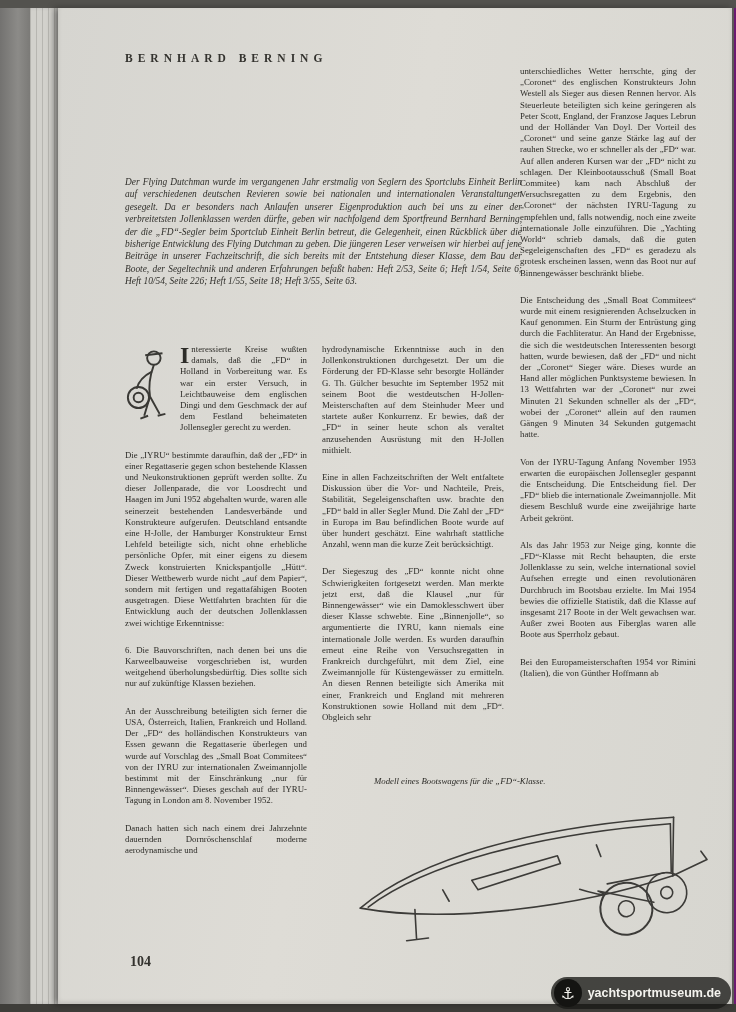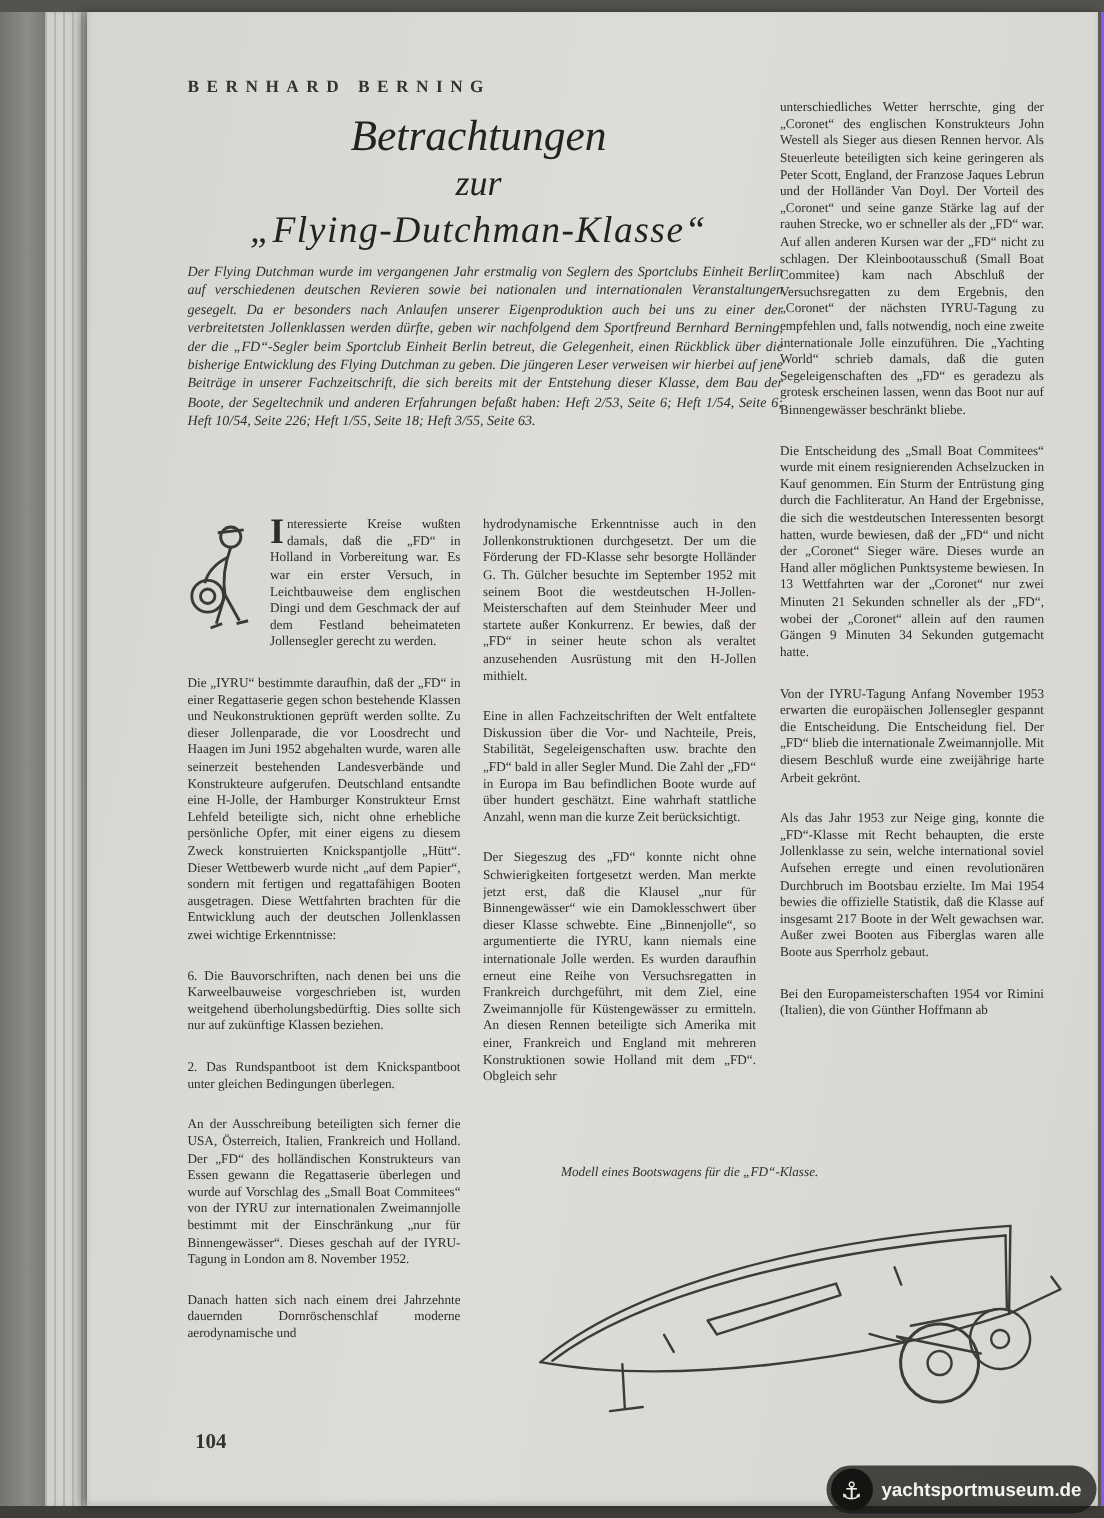--- a/index.html
+++ b/index.html
@@ -1,16 +1,16 @@
 <!DOCTYPE html>
 <html><head>
 <meta charset="utf-8">
 <style>
   html,body{margin:0;padding:0;background:#6f6e6b;}
-  .stage{position:relative;width:736px;height:1012px;background:#8b5cf6;overflow:hidden;
+  .stage{position:relative;width:736px;height:1012px;background:#701a75;overflow:hidden;
          font-family:"Liberation Serif","DejaVu Serif",serif;}
   
   .top-strip{position:absolute;left:0;top:0;width:736px;height:8px;background:#53524e;}
   .bottom-strip{position:absolute;left:0;bottom:0;width:736px;height:8px;background:#3e3d39;}
   .spine{position:absolute;left:0;top:0;width:30px;height:1012px;
          background:linear-gradient(90deg,#737270,#8c8b88 60%,#7b7a77);}
   .page-edges{position:absolute;left:30px;top:6px;width:30px;height:1000px;
          background:repeating-linear-gradient(90deg,#b7b6b1 0 1.5px,#d2d1cc 1.5px 6px);
          box-shadow:inset -4px 0 5px rgba(0,0,0,.25);}
   
@@ -54,25 +54,20 @@
 <div class="stage">
   <div class="spine"></div>
   <div class="page-edges"></div>
   <div class="top-strip"></div>
   <div class="bottom-strip"></div>
 
   <div class="page">
 
     <div class="author">BERNHARD BERNING</div>
 
-    <div class="title">
-      <div class="t1">Betrachtungen</div>
-      <div class="t2">zur</div>
-      <div class="t3">„Flying-Dutchman-Klasse“</div>
-    </div>
 
     <div class="intro">Der Flying Dutchman wurde im vergangenen Jahr erstmalig von Seglern des Sportclubs Einheit Berlin auf verschiedenen deutschen Revieren sowie bei nationalen und internationalen Veranstaltungen gesegelt. Da er besonders nach Anlaufen unserer Eigenproduktion auch bei uns zu einer der verbreitetsten Jollenklassen werden dürfte, geben wir nachfolgend dem Sportfreund Bernhard Berning, der die „FD“-Segler beim Sportclub Einheit Berlin betreut, die Gelegenheit, einen Rückblick über die bisherige Entwicklung des Flying Dutchman zu geben. Die jüngeren Leser verweisen wir hierbei auf jene Beiträge in unserer Fachzeitschrift, die sich bereits mit der Entstehung dieser Klasse, dem Bau der Boote, der Segeltechnik und anderen Erfahrungen befaßt haben: Heft 2/53, Seite 6; Heft 1/54, Seite 6; Heft 10/54, Seite 226; Heft 1/55, Seite 18; Heft 3/55, Seite 63.</div>
 
     <div class="col col1">
       <p>
         <svg class="sailor" viewBox="0 0 52 80">
           <g stroke="#3a3935" fill="none" stroke-width="2">
             <circle cx="30" cy="12" r="7"></circle>
             <path d="M21,9 L39,7"></path>
             <path d="M30,19 C26,30 24,40 26,52"></path>
@@ -80,21 +75,20 @@
             <circle cx="14" cy="53" r="11"></circle>
             <circle cx="14" cy="53" r="5"></circle>
             <path d="M26,52 L20,72 M26,52 L36,70"></path>
             <path d="M16,75 L24,72 M34,72 L42,70"></path>
           </g>
         </svg>
         <span class="dropcap">I</span><span>nteressierte Kreise wußten damals, daß die „FD“ in Holland in Vorbereitung war. Es war ein erster Versuch, in Leichtbauweise dem englischen Dingi und dem Geschmack der auf dem Festland beheimateten Jollensegler gerecht zu werden.</span>
       </p>
       <p>Die „IYRU“ bestimmte daraufhin, daß der „FD“ in einer Regattaserie gegen schon bestehende Klassen und Neukonstruktionen geprüft werden sollte. Zu dieser Jollenparade, die vor Loosdrecht und Haagen im Juni 1952 abgehalten wurde, waren alle seinerzeit bestehenden Landesverbände und Konstrukteure aufgerufen. Deutschland entsandte eine H-Jolle, der Hamburger Konstrukteur Ernst Lehfeld beteiligte sich, nicht ohne erhebliche persönliche Opfer, mit einer eigens zu diesem Zweck konstruierten Knickspantjolle „Hütt“. Dieser Wettbewerb wurde nicht „auf dem Papier“, sondern mit fertigen und regattafähigen Booten ausgetragen. Diese Wettfahrten brachten für die Entwicklung auch der deutschen Jollenklassen zwei wichtige Erkenntnisse:</p>
       <p>6. Die Bauvorschriften, nach denen bei uns die Karweelbauweise vorgeschrieben ist, wurden weitgehend überholungsbedürftig. Dies sollte sich nur auf zukünftige Klassen beziehen.</p>
-      <p>2. Das Rundspantboot ist dem Knickspantboot unter gleichen Bedingungen überlegen.</p>
       <p>An der Ausschreibung beteiligten sich ferner die USA, Österreich, Italien, Frankreich und Holland. Der „FD“ des holländischen Konstrukteurs van Essen gewann die Regattaserie überlegen und wurde auf Vorschlag des „Small Boat Commitees“ von der IYRU zur internationalen Zweimannjolle bestimmt mit der Einschränkung „nur für Binnengewässer“. Dieses geschah auf der IYRU-Tagung in London am 8. November 1952.</p>
       <p>Danach hatten sich nach einem drei Jahrzehnte dauernden Dornröschenschlaf moderne aerodynamische und</p>
     </div>
 
     <div class="col col2">
       <p>hydrodynamische Erkenntnisse auch in den Jollenkonstruktionen durchgesetzt. Der um die Förderung der FD-Klasse sehr besorgte Holländer G. Th. Gülcher besuchte im September 1952 mit seinem Boot die westdeutschen H-Jollen-Meisterschaften auf dem Steinhuder Meer und startete außer Konkurrenz. Er bewies, daß der „FD“ in seiner heute schon als veraltet anzusehenden Ausrüstung mit den H-Jollen mithielt.</p>
       <p>Eine in allen Fachzeitschriften der Welt entfaltete Diskussion über die Vor- und Nachteile, Preis, Stabilität, Segeleigenschaften usw. brachte den „FD“ bald in aller Segler Mund. Die Zahl der „FD“ in Europa im Bau befindlichen Boote wurde auf über hundert geschätzt. Eine wahrhaft stattliche Anzahl, wenn man die kurze Zeit berücksichtigt.</p>
       <p>Der Siegeszug des „FD“ konnte nicht ohne Schwierigkeiten fortgesetzt werden. Man merkte jetzt erst, daß die Klausel „nur für Binnengewässer“ wie ein Damoklesschwert über dieser Klasse schwebte. Eine „Binnenjolle“, so argumentierte die IYRU, kann niemals eine internationale Jolle werden. Es wurden daraufhin erneut eine Reihe von Versuchsregatten in Frankreich durchgeführt, mit dem Ziel, eine Zweimannjolle für Küstengewässer zu ermitteln. An diesen Rennen beteiligte sich Amerika mit einer, Frankreich und England mit mehreren Konstruktionen sowie Holland mit dem „FD“. Obgleich sehr</p>
     </div>
 

